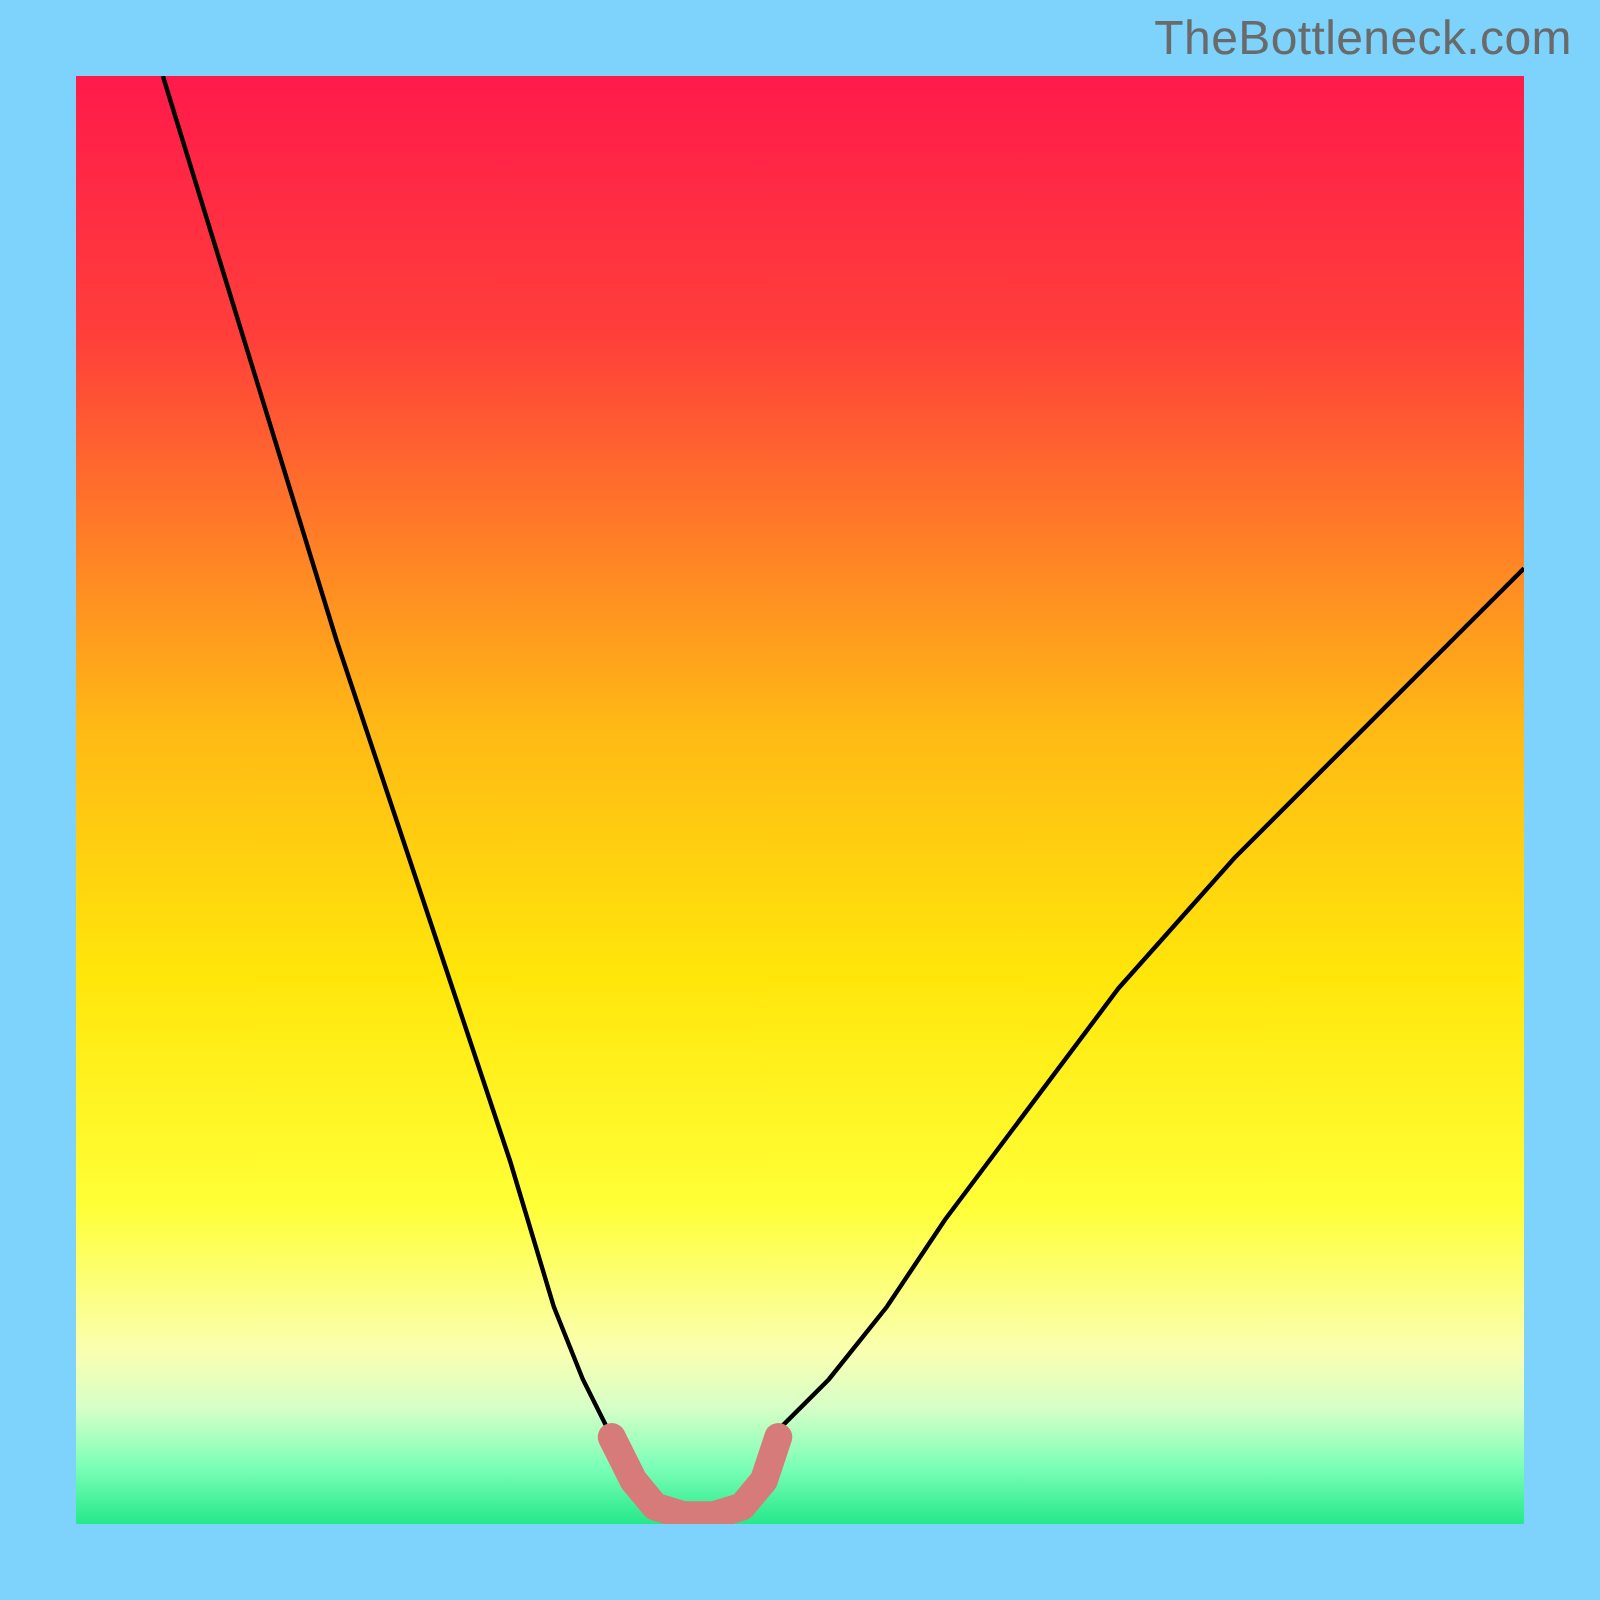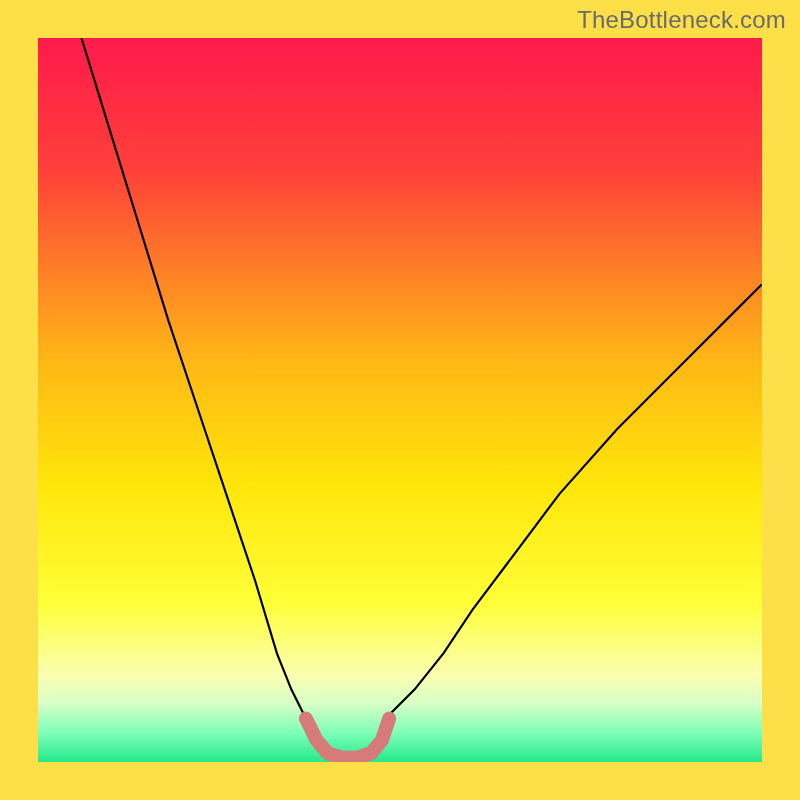--- a/index.html
+++ b/index.html
@@ -10,21 +10,21 @@
     background: #000;
     overflow: hidden;
     font-family: Arial, Helvetica, sans-serif;
   }
   .frame {
     position: absolute;
     left: 0;
     top: 0;
     width: 800px;
     height: 800px;
-    background: #fde047;
+    background: #7dd3fc;
   }
   .plot-area {
     position: absolute;
     left: 38px;
     top: 38px;
     width: 724px;
     height: 724px;
     
   }
   .watermark {

